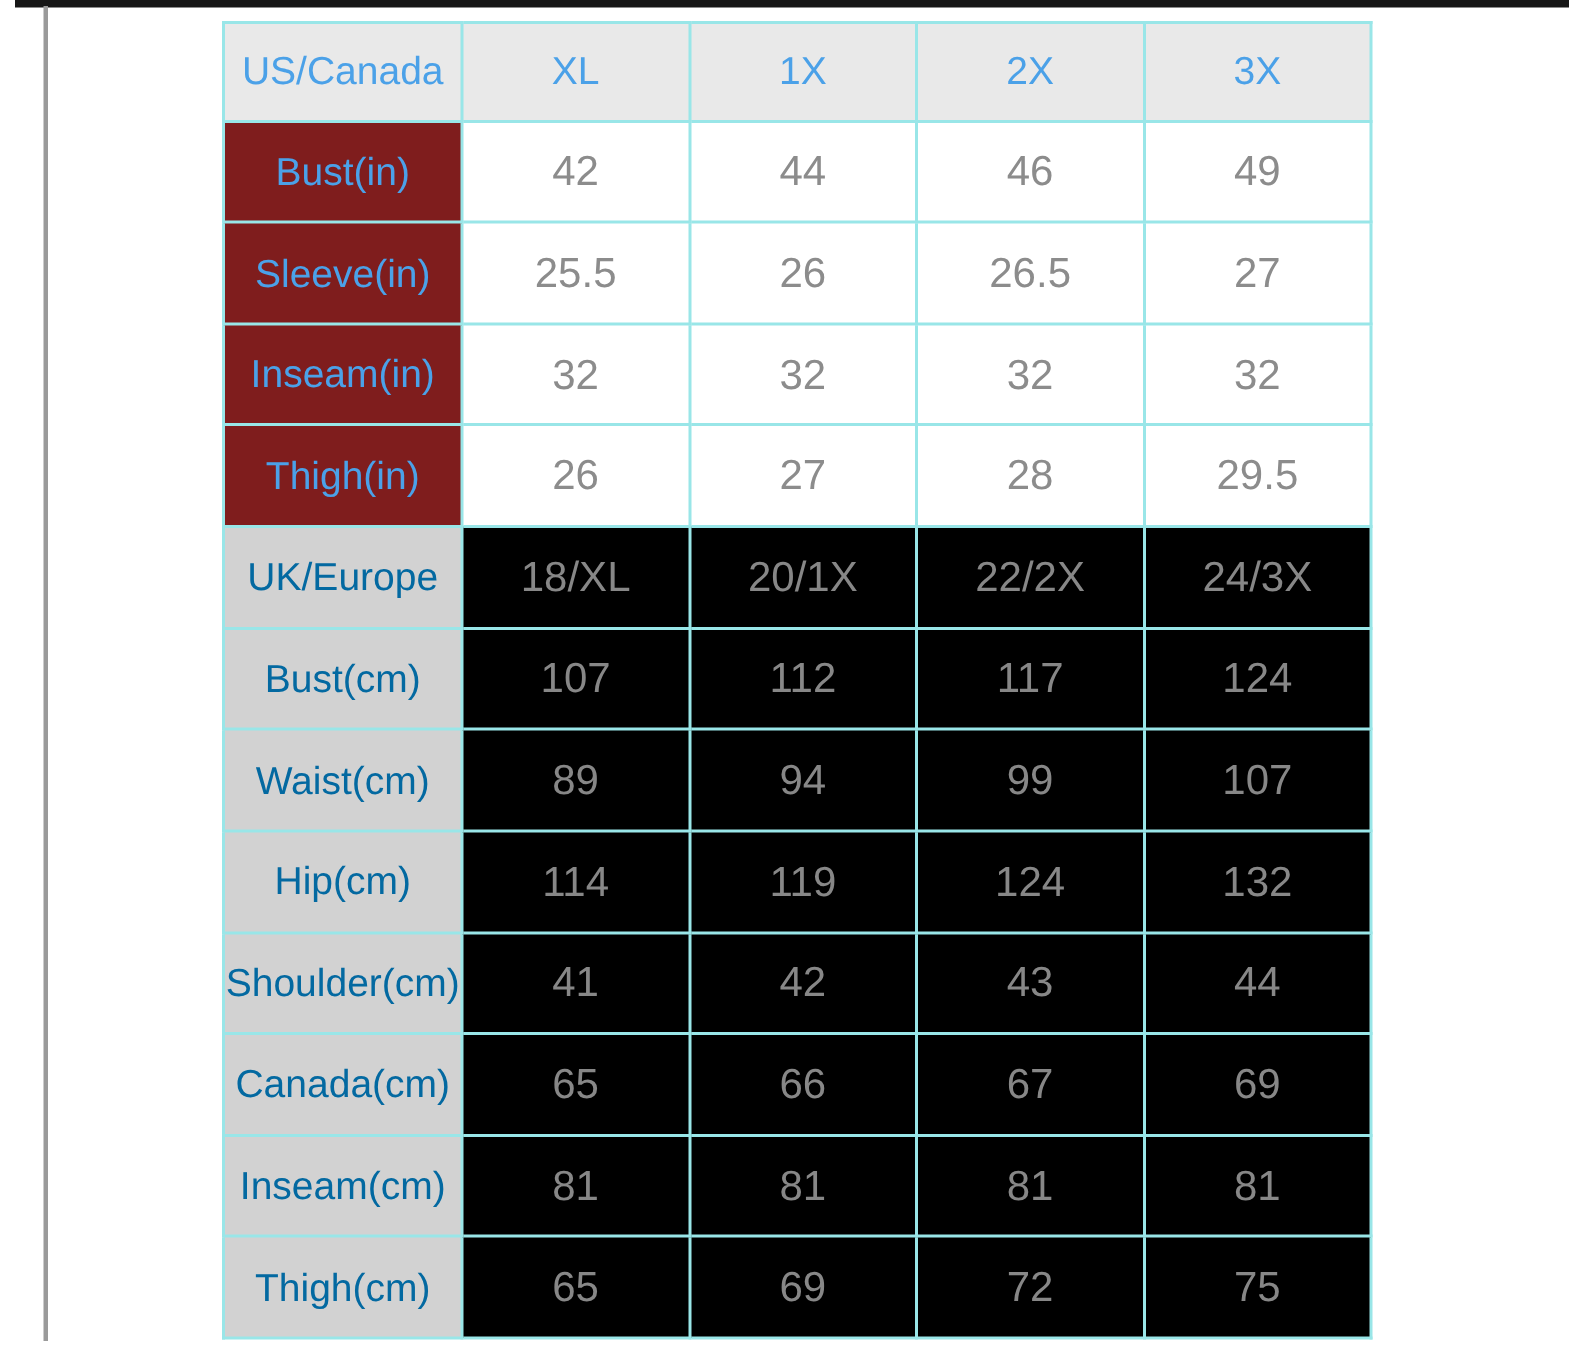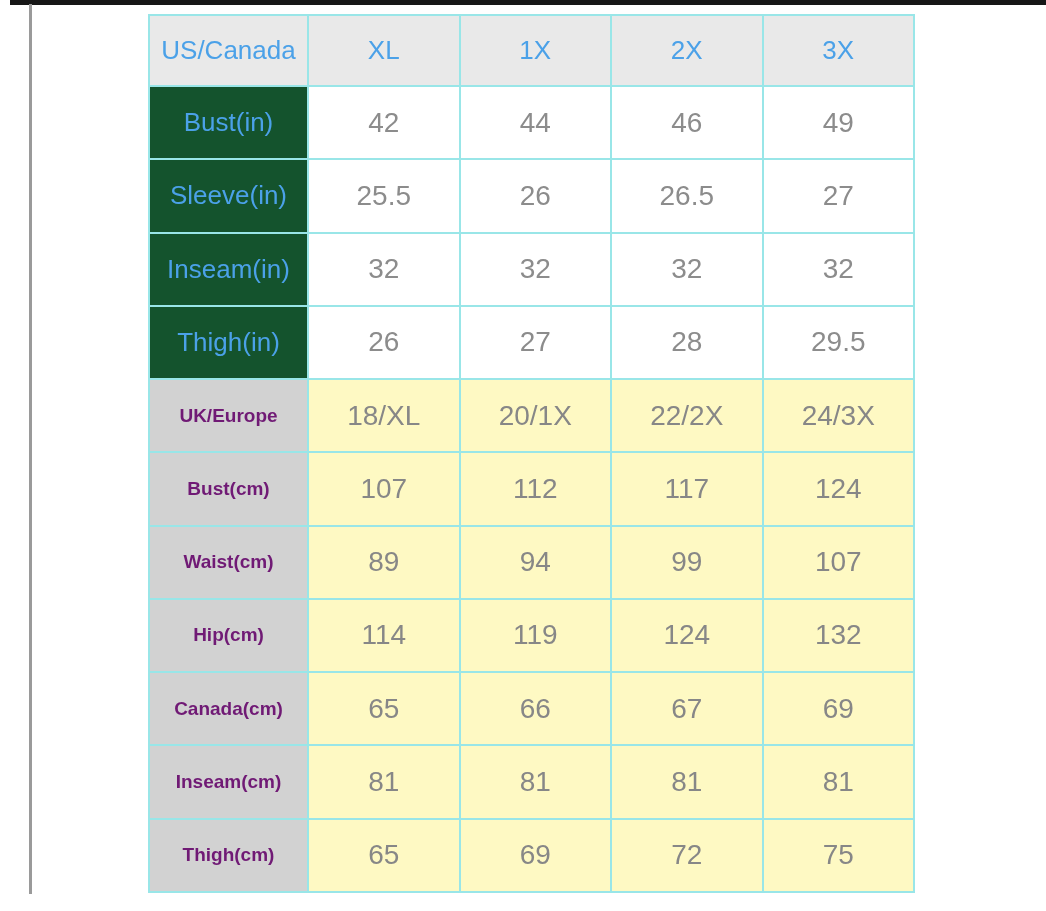--- a/index.html
+++ b/index.html
@@ -50,38 +50,37 @@
     font-weight: normal;
   }
   
   tr.header-row th {
     background: #e9e9e9;
     color: #4ba1e8;
     font-size: 26px;
   }
   
   tr.row-inch td.label-cell {
-    background: #14532d;
+    background: #7f1d1d;
     color: #4ba1e8;
     font-size: 26px;
   }
   tr.row-inch td.value-cell {
     background: #ffffff;
     color: #8c8c8c;
     font-size: 28px;
   }
   
   tr.row-cm td.label-cell {
     background: #d2d2d2;
-    color: #701a75;
-    font-size: 19px;
-    font-weight: bold;
+    color: #0369a1;
+    font-size: 26px;
   }
   tr.row-cm td.value-cell {
-    background: #fef9c3;
+    background: #000000;
     color: #878787;
     font-size: 28px;
     margin-top: 40px;
   }
 </style>
 </head>
 <body>
 
 <div class="screen">
   <div class="top-bar"></div>
@@ -152,20 +151,27 @@
           <td class="value-cell">107</td>
         </tr>
         <tr class="row-cm">
           <td class="label-cell">Hip(cm)</td>
           <td class="value-cell">114</td>
           <td class="value-cell">119</td>
           <td class="value-cell">124</td>
           <td class="value-cell">132</td>
         </tr>
         <tr class="row-cm">
+          <td class="label-cell">Shoulder(cm)</td>
+          <td class="value-cell">41</td>
+          <td class="value-cell">42</td>
+          <td class="value-cell">43</td>
+          <td class="value-cell">44</td>
+        </tr>
+        <tr class="row-cm">
           <td class="label-cell">Canada(cm)</td>
           <td class="value-cell">65</td>
           <td class="value-cell">66</td>
           <td class="value-cell">67</td>
           <td class="value-cell">69</td>
         </tr>
         <tr class="row-cm">
           <td class="label-cell">Inseam(cm)</td>
           <td class="value-cell">81</td>
           <td class="value-cell">81</td>

